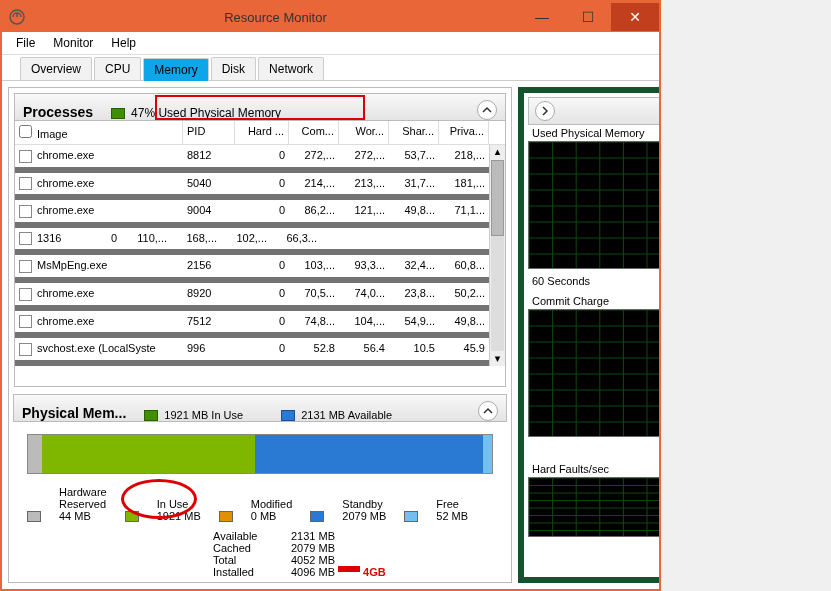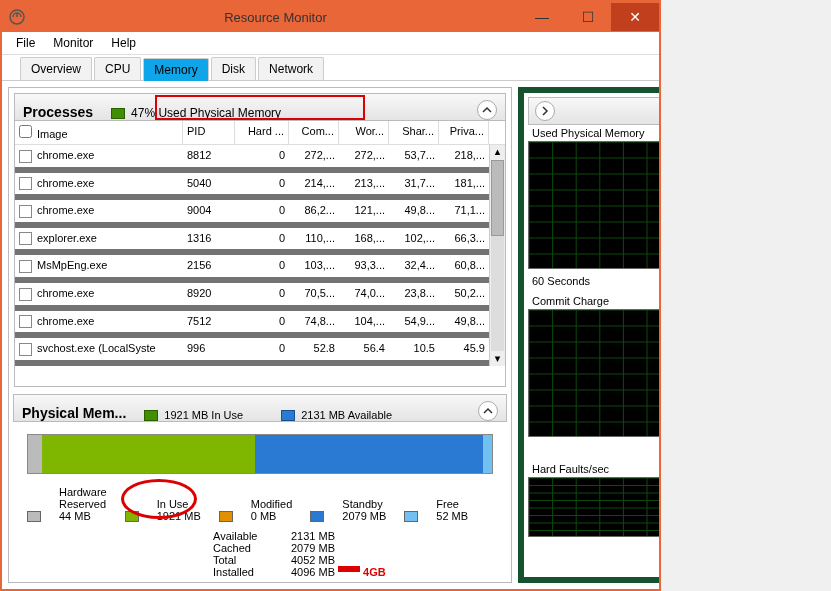--- a/index.html
+++ b/index.html
@@ -186,21 +186,20 @@
                 <div class="proc-row">
                   <div class="td col-img">chrome.exe</div>
                   <div class="td col-pid">9004</div>
                   <div class="td col-h">0</div>
                   <div class="td col-c">86,2...</div>
                   <div class="td col-w">121,...</div>
                   <div class="td col-s">49,8...</div>
                   <div class="td col-p">71,1...</div>
                 </div>
                 <div class="proc-row">
-                  <div class="td col-img">explorer.exe</div>
                   <div class="td col-pid">1316</div>
                   <div class="td col-h">0</div>
                   <div class="td col-c">110,...</div>
                   <div class="td col-w">168,...</div>
                   <div class="td col-s">102,...</div>
                   <div class="td col-p">66,3...</div>
                 </div>
                 <div class="proc-row">
                   <div class="td col-img">MsMpEng.exe</div>
                   <div class="td col-pid">2156</div>

